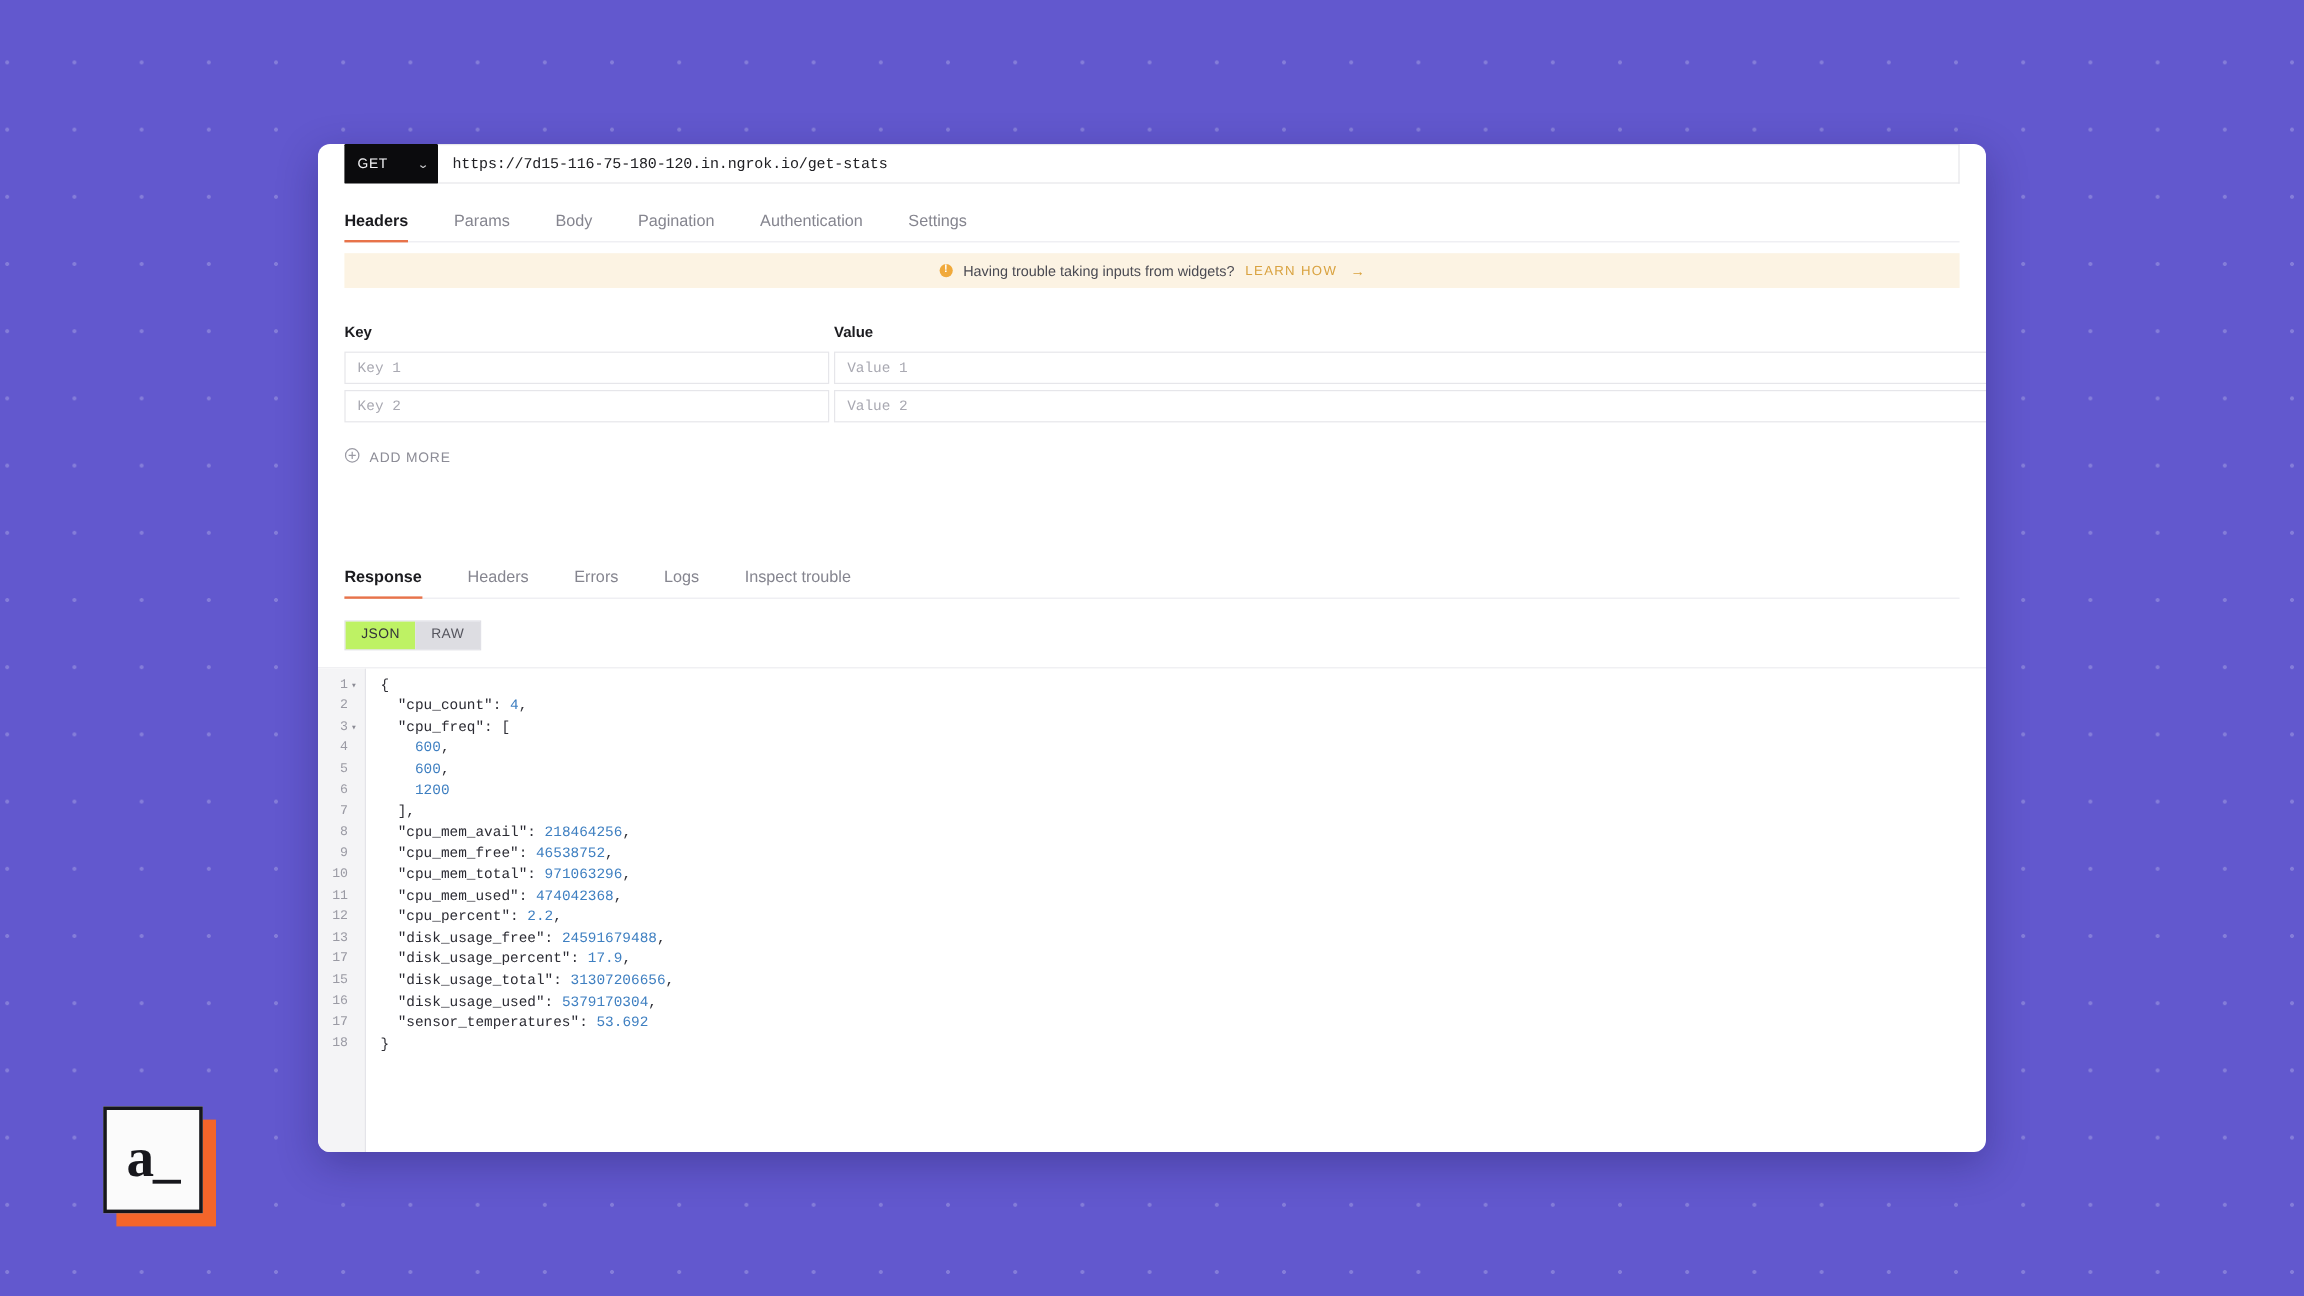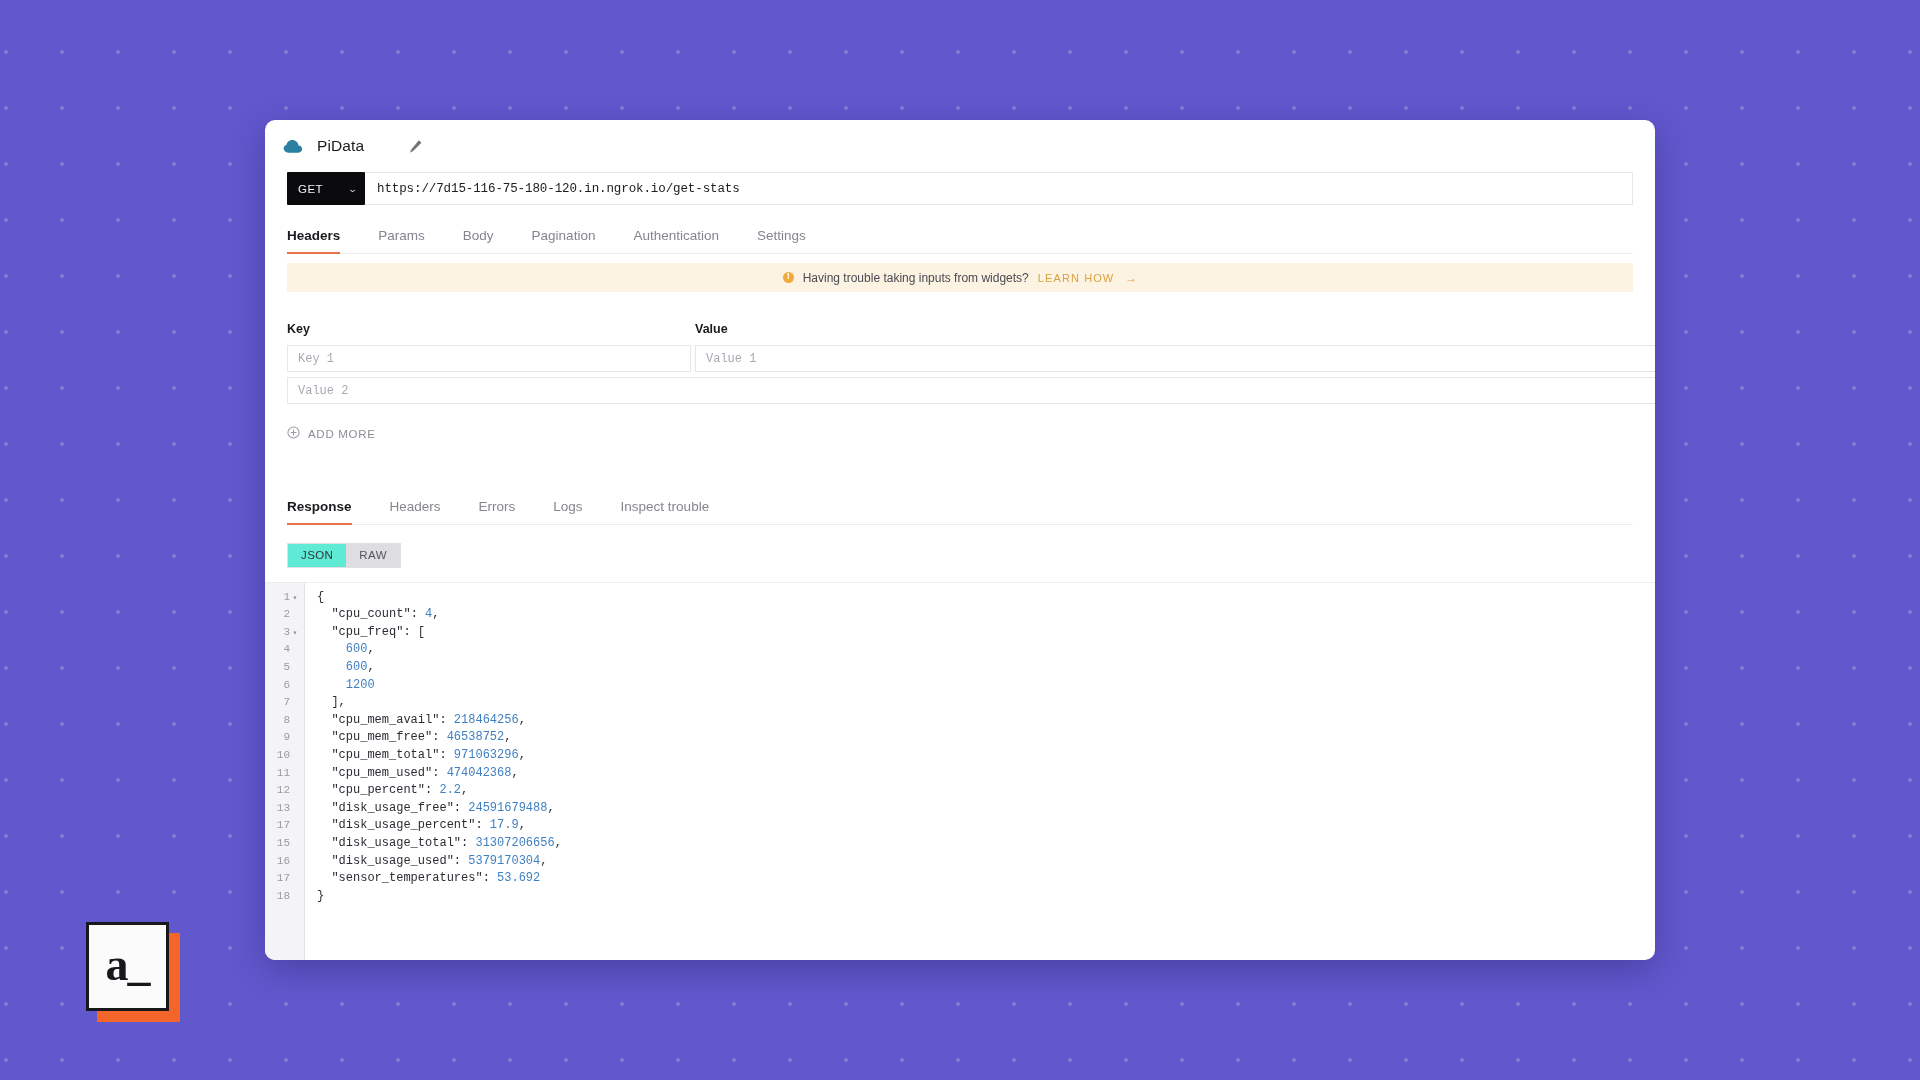--- a/index.html
+++ b/index.html
@@ -223,21 +223,21 @@
     flex: 0 0 auto;
   }
   .format-btn {
     font-size: 11.5px;
     color: #55555e;
     padding: 5px 13px 6px 13px;
     cursor: pointer;
     letter-spacing: 0.4px;
     background: #dddde2;
   }
-  .format-btn.active { background: #5eead4; color: #33333a; }
+  .format-btn.active { background: #bef264; color: #33333a; }
 
   
   .json-view {
     margin-top: 14px;
     flex: 1 1 auto;
     display: flex;
     font-family: "Liberation Mono", monospace;
     font-size: 12px;
     line-height: 17.6px;
     overflow: hidden;
@@ -309,34 +309,20 @@
     line-height: 1;
     letter-spacing: -1px;
     transform: translateY(-2px);
   }
 </style>
 </head>
 <body>
 
 <div class="card">
 
-  <div class="title-row">
-    <span>
-      <svg class="cloud-icon" viewBox="0 0 24 20">
-        <path d="M6.2 18h12.2c2.6 0 4.6-1.9 4.6-4.3 0-2.3-1.9-4.2-4.3-4.3C18 5.6 14.9 2.8 11.2 2.8 7.6 2.8 4.6 5.4 4.1 8.8 1.9 9.3 0.5 11.1 0.8 13.3 1.1 15.9 3.4 18 6.2 18z" fill="#2b7fa1"></path>
-      </svg>
-    </span>
-    <span class="app-title">PiData</span>
-    <span class="edit-icon-btn">
-      <svg width="15" height="15" viewBox="0 0 16 16">
-        <path d="M11.6 1.4 L14.3 4.1 L5.3 13.1 L2.2 14.3 L3.4 11.2 Z" fill="#75757f"></path>
-        <path d="M2.2 14.3 L3.4 11.2 L4.8 12.6 Z" fill="#9a9aa2"></path>
-      </svg>
-    </span>
-  </div>
 
   <div class="url-row">
     <div class="method-select">
       <span>GET</span>
       <span class="chev">⌄</span>
     </div>
     <input class="url-input" type="text" value="https://7d15-116-75-180-120.in.ngrok.io/get-stats" style="">
   </div>
 
   <div class="req-tabs">
@@ -360,20 +346,21 @@
       <div class="col-key">Key</div>
       <div class="col-value">Value</div>
     </div>
 
     <div class="kv-row">
       <input class="kv-input key" type="text" placeholder="Key 1" style="">
       <input class="kv-input value" type="text" placeholder="Value 1" style="">
     </div>
 
     <div class="kv-row">
+      <input class="kv-input key" type="text" placeholder="Key 2" style="">
       <input class="kv-input value" type="text" placeholder="Value 2" style="">
     </div>
 
     <div class="add-more">
       <span>
         <svg width="13" height="13" viewBox="0 0 14 14">
           <circle cx="7" cy="7" r="6" fill="none" stroke="#9a9aa4" stroke-width="1.1"></circle>
           <path d="M7 3.8 V10.2 M3.8 7 H10.2" stroke="#9a9aa4" stroke-width="1.1"></path>
         </svg>
       </span>

